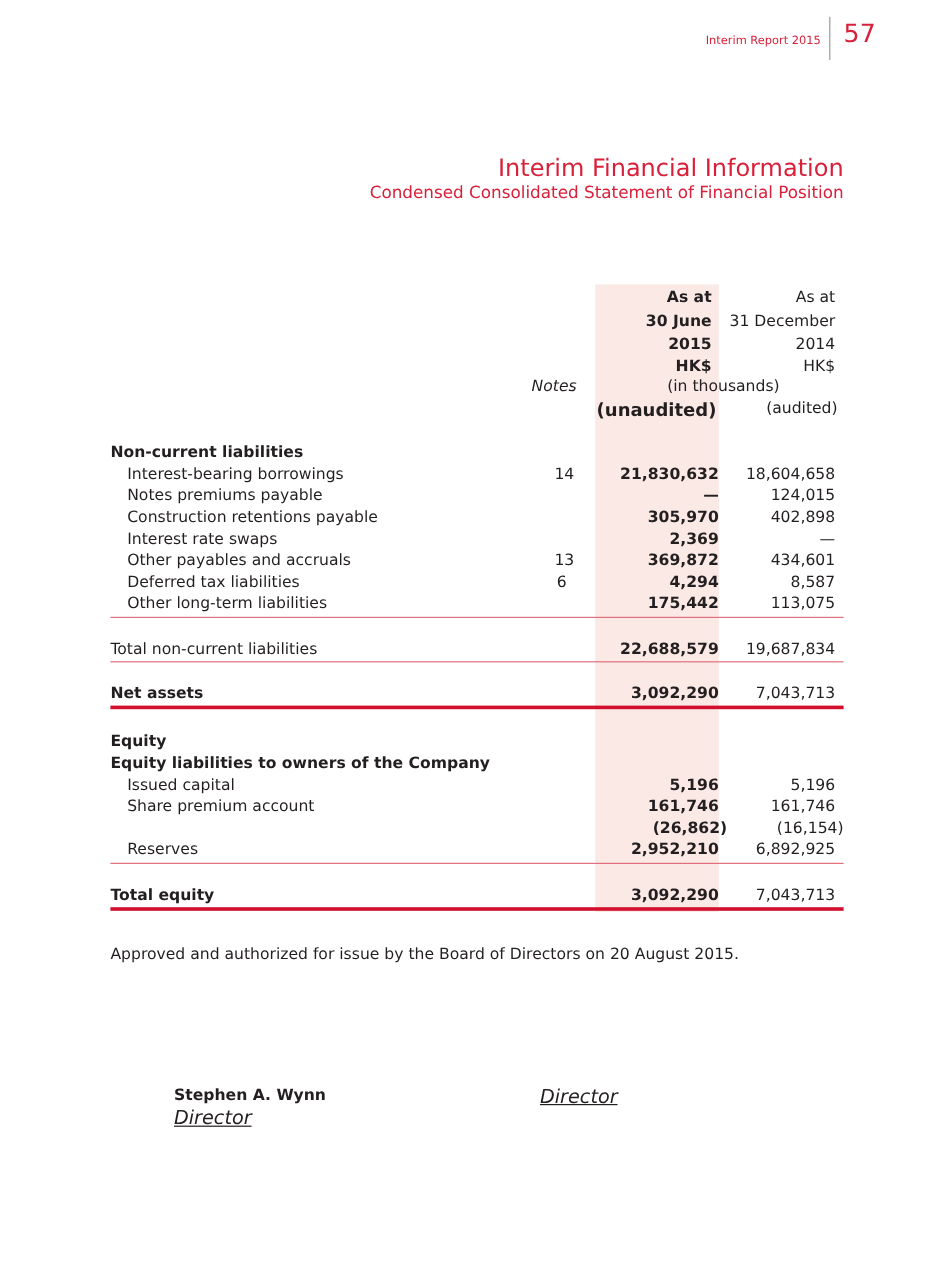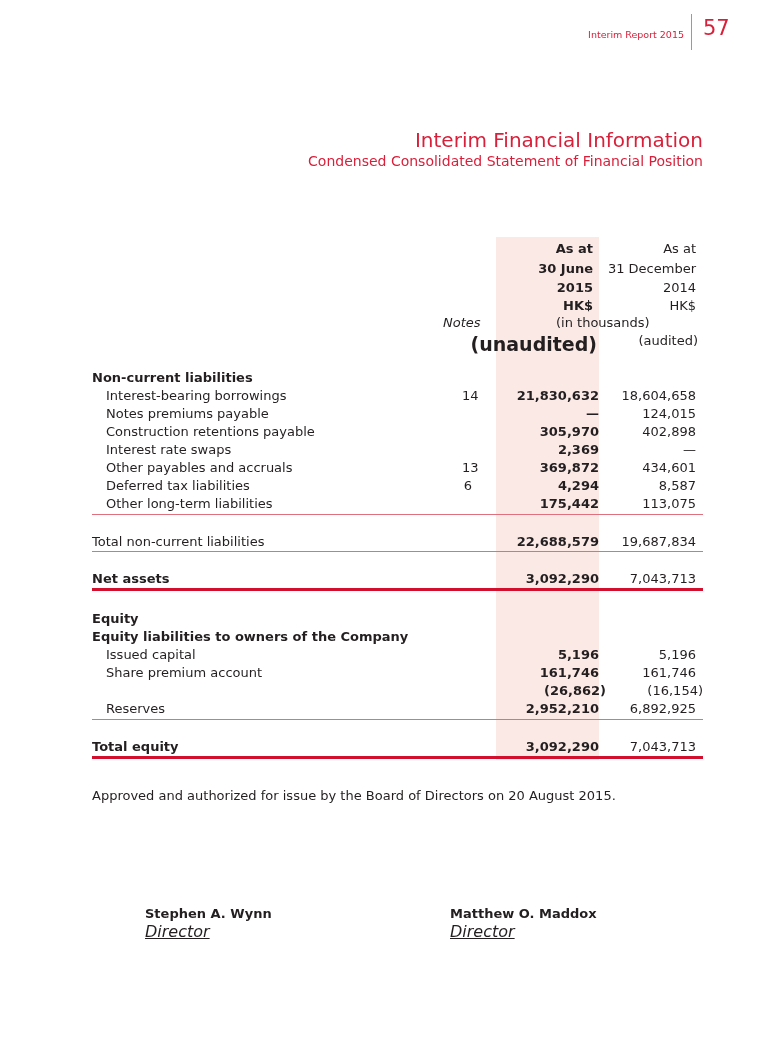--- a/index.html
+++ b/index.html
@@ -15,21 +15,21 @@
   .title { position: absolute; right: 74px; top: 128px; font-size: 20px; color: #d9203a; text-align: right; white-space: nowrap; }
   .subtitle { position: absolute; right: 74px; top: 153px; font-size: 14px; color: #d9203a; text-align: center; white-space: nowrap; }
 
   .shade { position: absolute; left: 496px; top: 237px; width: 103px; height: 523px; background: #fbe9e6; }
 
   .hdr { position: absolute; font-size: 13px; line-height: 18px; white-space: nowrap; }
   .hdr.cur { right: 184px; text-align: right; font-weight: bold; }
   .hdr.prior { right: 81px; text-align: right; }
   .notes-hdr { position: absolute; left: 443px; top: 315px; font-size: 13px; font-style: italic; }
   .thousands { position: absolute; left: 556px; top: 315px; font-size: 13px; }
-  .aud.cur { position: absolute; right: 180px; top: 333px; font-size: 19px; font-weight: bold; }
+  .aud.cur { position: absolute; right: 180px; top: 333px; font-size: 15px; font-weight: bold; }
   .aud.prior { position: absolute; right: 79px; top: 333px; font-size: 13px; }
 
   .row { position: absolute; left: 92px; width: 611px; height: 18px; font-size: 13px; line-height: 18px; }
   .row .label { position: absolute; left: 0; white-space: nowrap; }
   .row .label.indent { left: 14px; }
   .row .label.bold { font-weight: bold; }
   .row .note { position: absolute; left: 370px; width: 12px; text-align: center; }
   .row .cur { position: absolute; right: 104px; font-weight: bold; white-space: nowrap; }
   .row .prior { position: absolute; right: 7px; white-space: nowrap; }
   .row .cur.paren { right: 97px; }
@@ -166,15 +166,14 @@
 </div>
 <div class="rule thick" style="top:756px"></div>
 
 <div class="approval">Approved and authorized for issue by the Board of Directors on 20 August 2015.</div>
 
 <div class="sig" style="left:145px; top:905px">
   <div class="name">Stephen A. Wynn</div>
   <div class="role">Director</div>
 </div>
 <div class="sig" style="left:450px; top:905px">
-  <div class="name">Matthew O. Maddox</div>
   <div class="role">Director</div>
 </div>
 
 </body></html>

